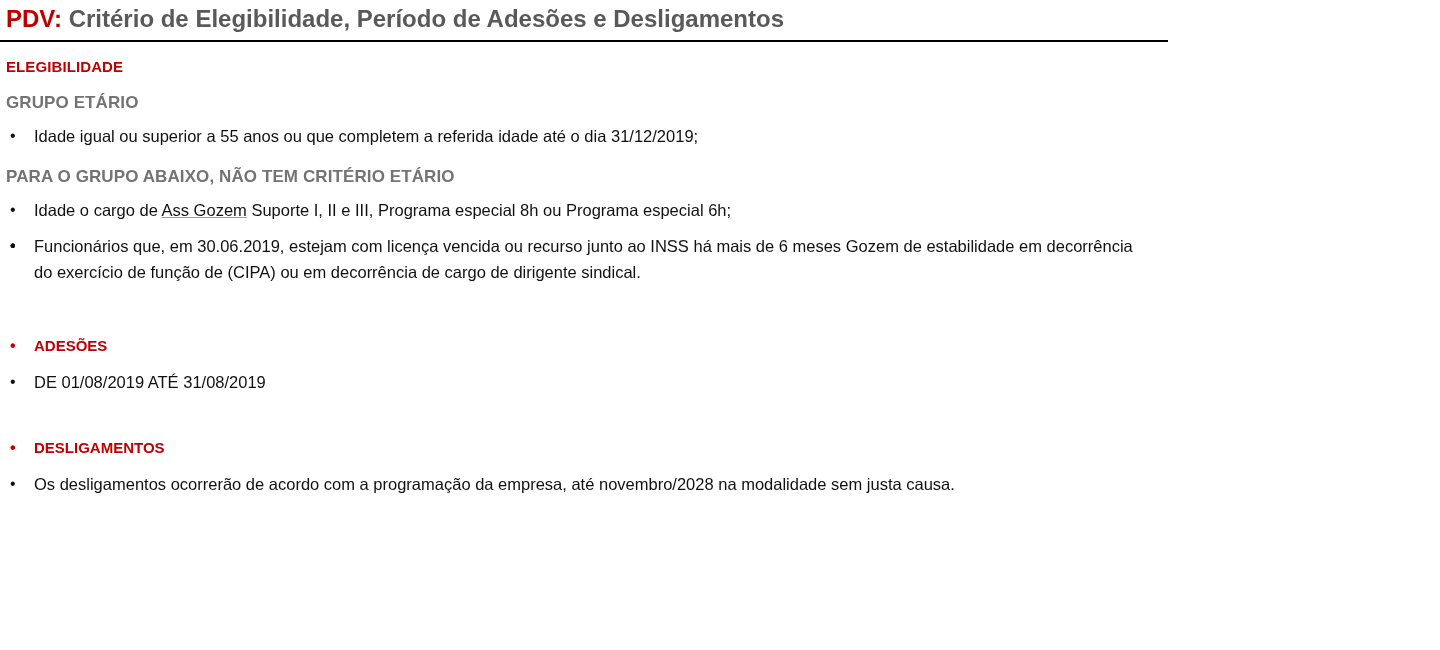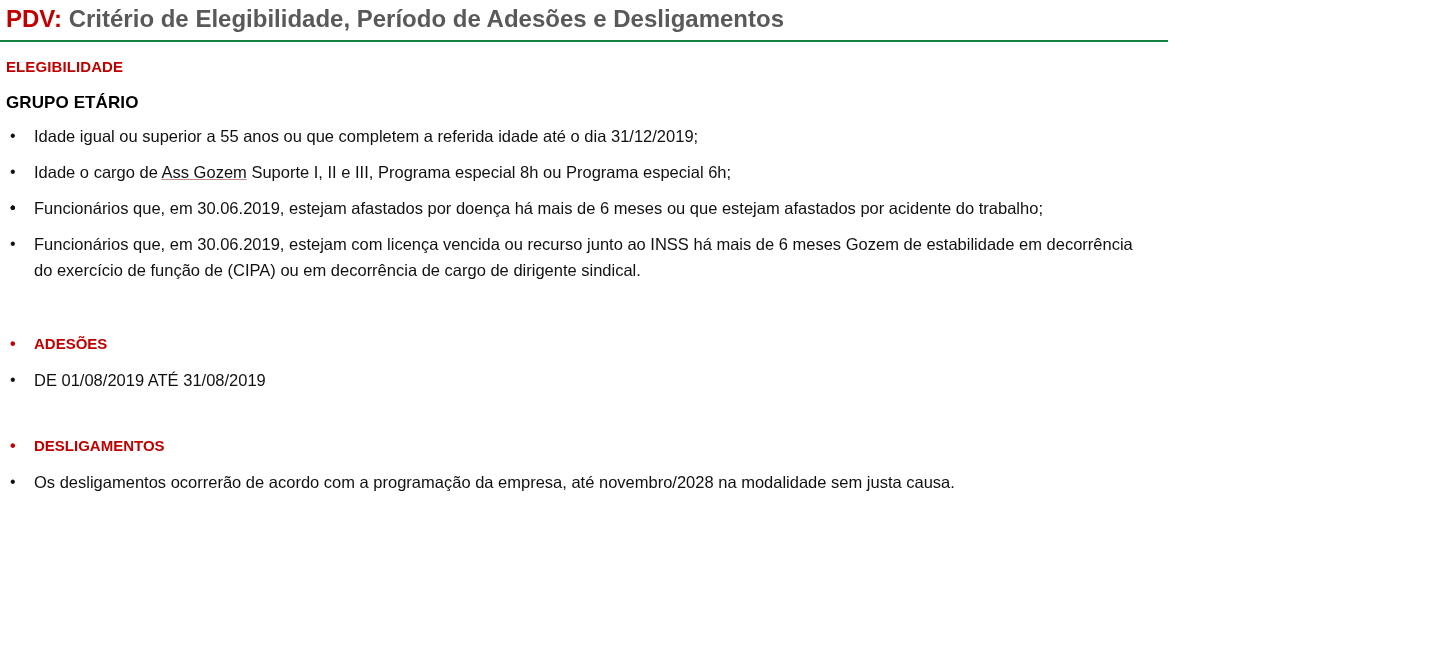--- a/index.html
+++ b/index.html
@@ -23,21 +23,21 @@
   }
 
   
   .title-block {
     position: absolute;
     left: 0;
     top: 4px;
     width: 1168px;
     padding: 0 0 6px 6px;
     box-sizing: border-box;
-    border-bottom: 2px solid #15803d;
+    border-bottom: 2px solid #000000;
   }
   .title-line {
     font-size: 24px;
     font-weight: bold;
     line-height: 30px;
     white-space: nowrap;
   }
   .title-prefix {
     color: #c00000;
   }
@@ -54,21 +54,21 @@
   }
 
   .heading-red {
     color: #c00000;
     font-weight: bold;
     font-size: 15px;
     margin: 8px 0 0 6px;
     letter-spacing: 0.1px;
   }
   .heading-blue {
-    color: #000000;
+    color: #737373;
     font-weight: bold;
     font-size: 17px;
     margin: 18px 0 0 6px;
     letter-spacing: 0.1px;
   }
 
   ul.bullets {
     list-style: none;
     margin: 0;
     padding: 0;
@@ -131,35 +131,35 @@
 
     <div class="heading-blue">GRUPO ETÁRIO</div>
 
     <ul class="bullets group1">
       <li class="wrap-item">
         <span class="bullet-dot">•</span>
         <span>Idade igual ou superior a 55 anos ou que completem a referida idade até o dia 31/12/2019;</span>
       </li>
     </ul>
 
+    <div class="heading-blue">PARA O GRUPO ABAIXO, NÃO TEM CRITÉRIO ETÁRIO</div>
 
     <ul class="bullets group2">
       <li class="wrap-item">
         <span class="bullet-dot">•</span>
         <span>Idade o cargo de </span><span class="underlined">Ass Gozem</span><span> Suporte I, II e III, Programa especial 8h ou  Programa especial 6h;</span>
       </li>
       <li class="wrap-item">
         <span class="bullet-dot">•</span>
       </li>
       <li class="wrap-item">
         <span class="bullet-dot">•</span>
       </li>
       <li class="wrap-item">
         <span class="bullet-dot">•</span>
-        <span>Funcionários que, em 30.06.2019, estejam afastados por doença há mais de 6 meses ou que estejam afastados por acidente do trabalho;</span>
       </li>
       <li class="wrap-item">
         <span class="bullet-dot">•</span>
         <span>Funcionários que, em 30.06.2019, estejam com licença vencida ou recurso junto ao INSS há mais de 6 meses Gozem de estabilidade em decorrência do exercício de função de (CIPA) ou em decorrência de cargo de dirigente sindical.</span>
       </li>
     </ul>
 
     <div class="spacer-lg"></div>
 
     <ul class="bullets">

